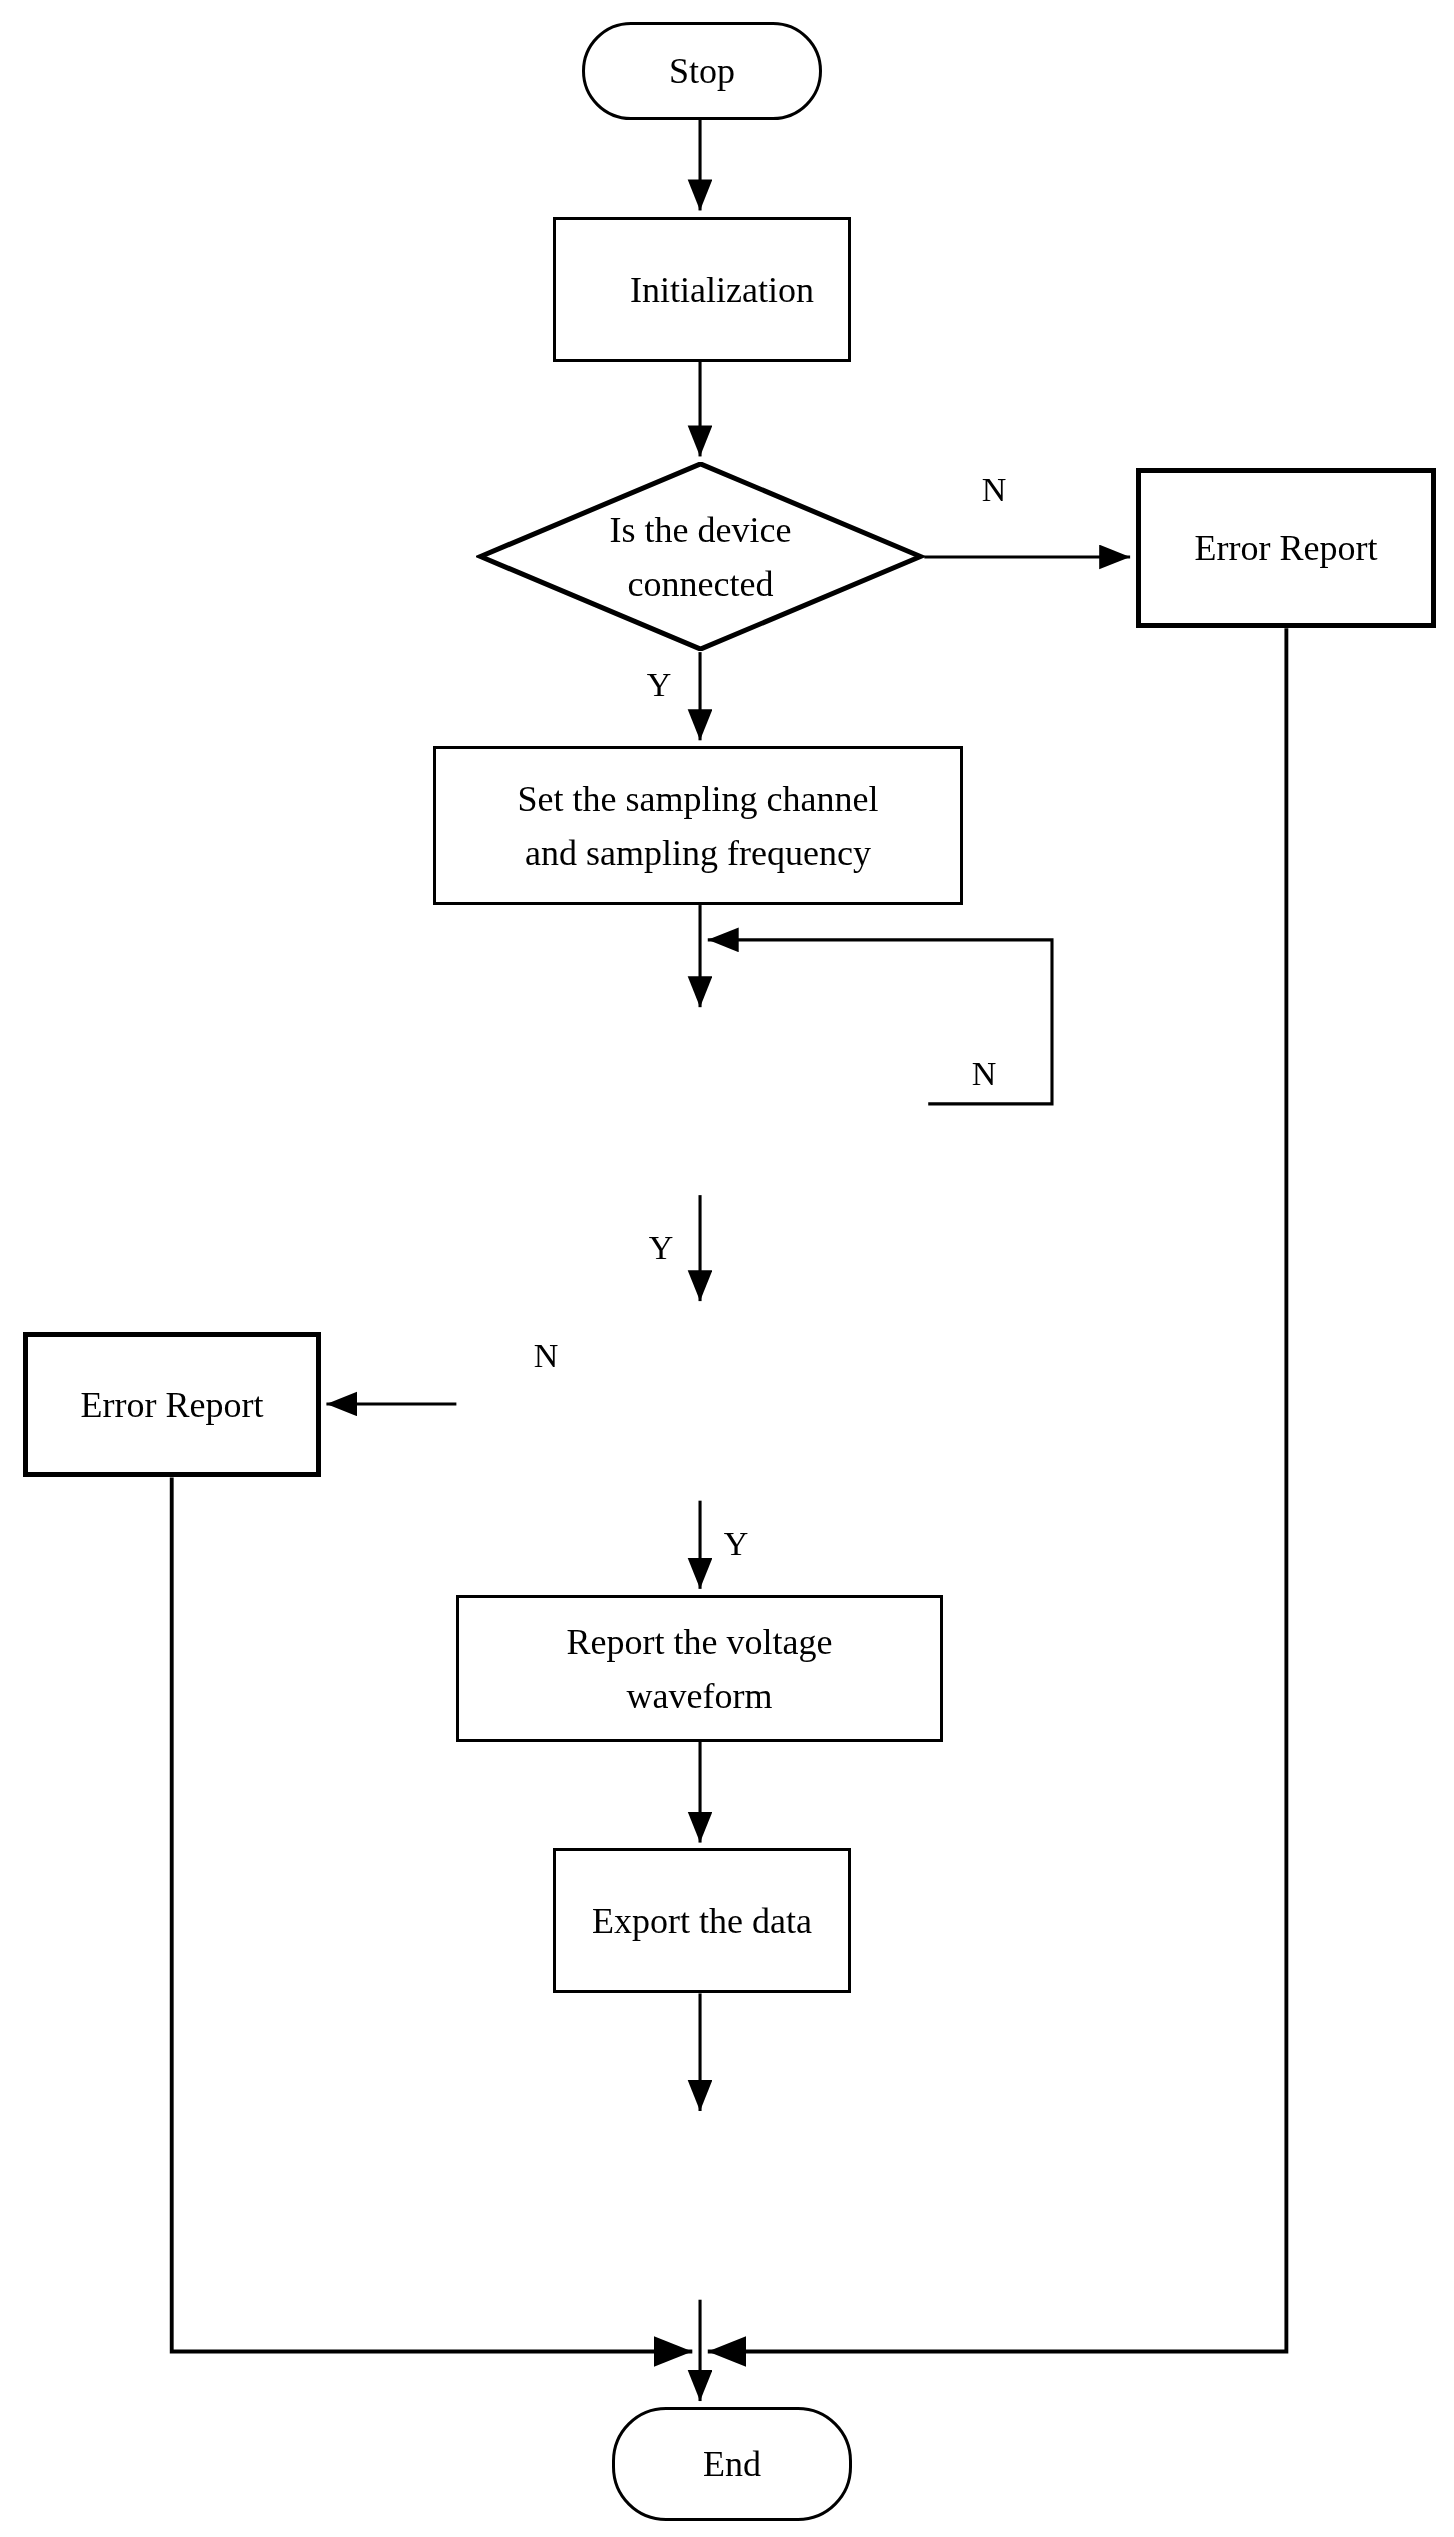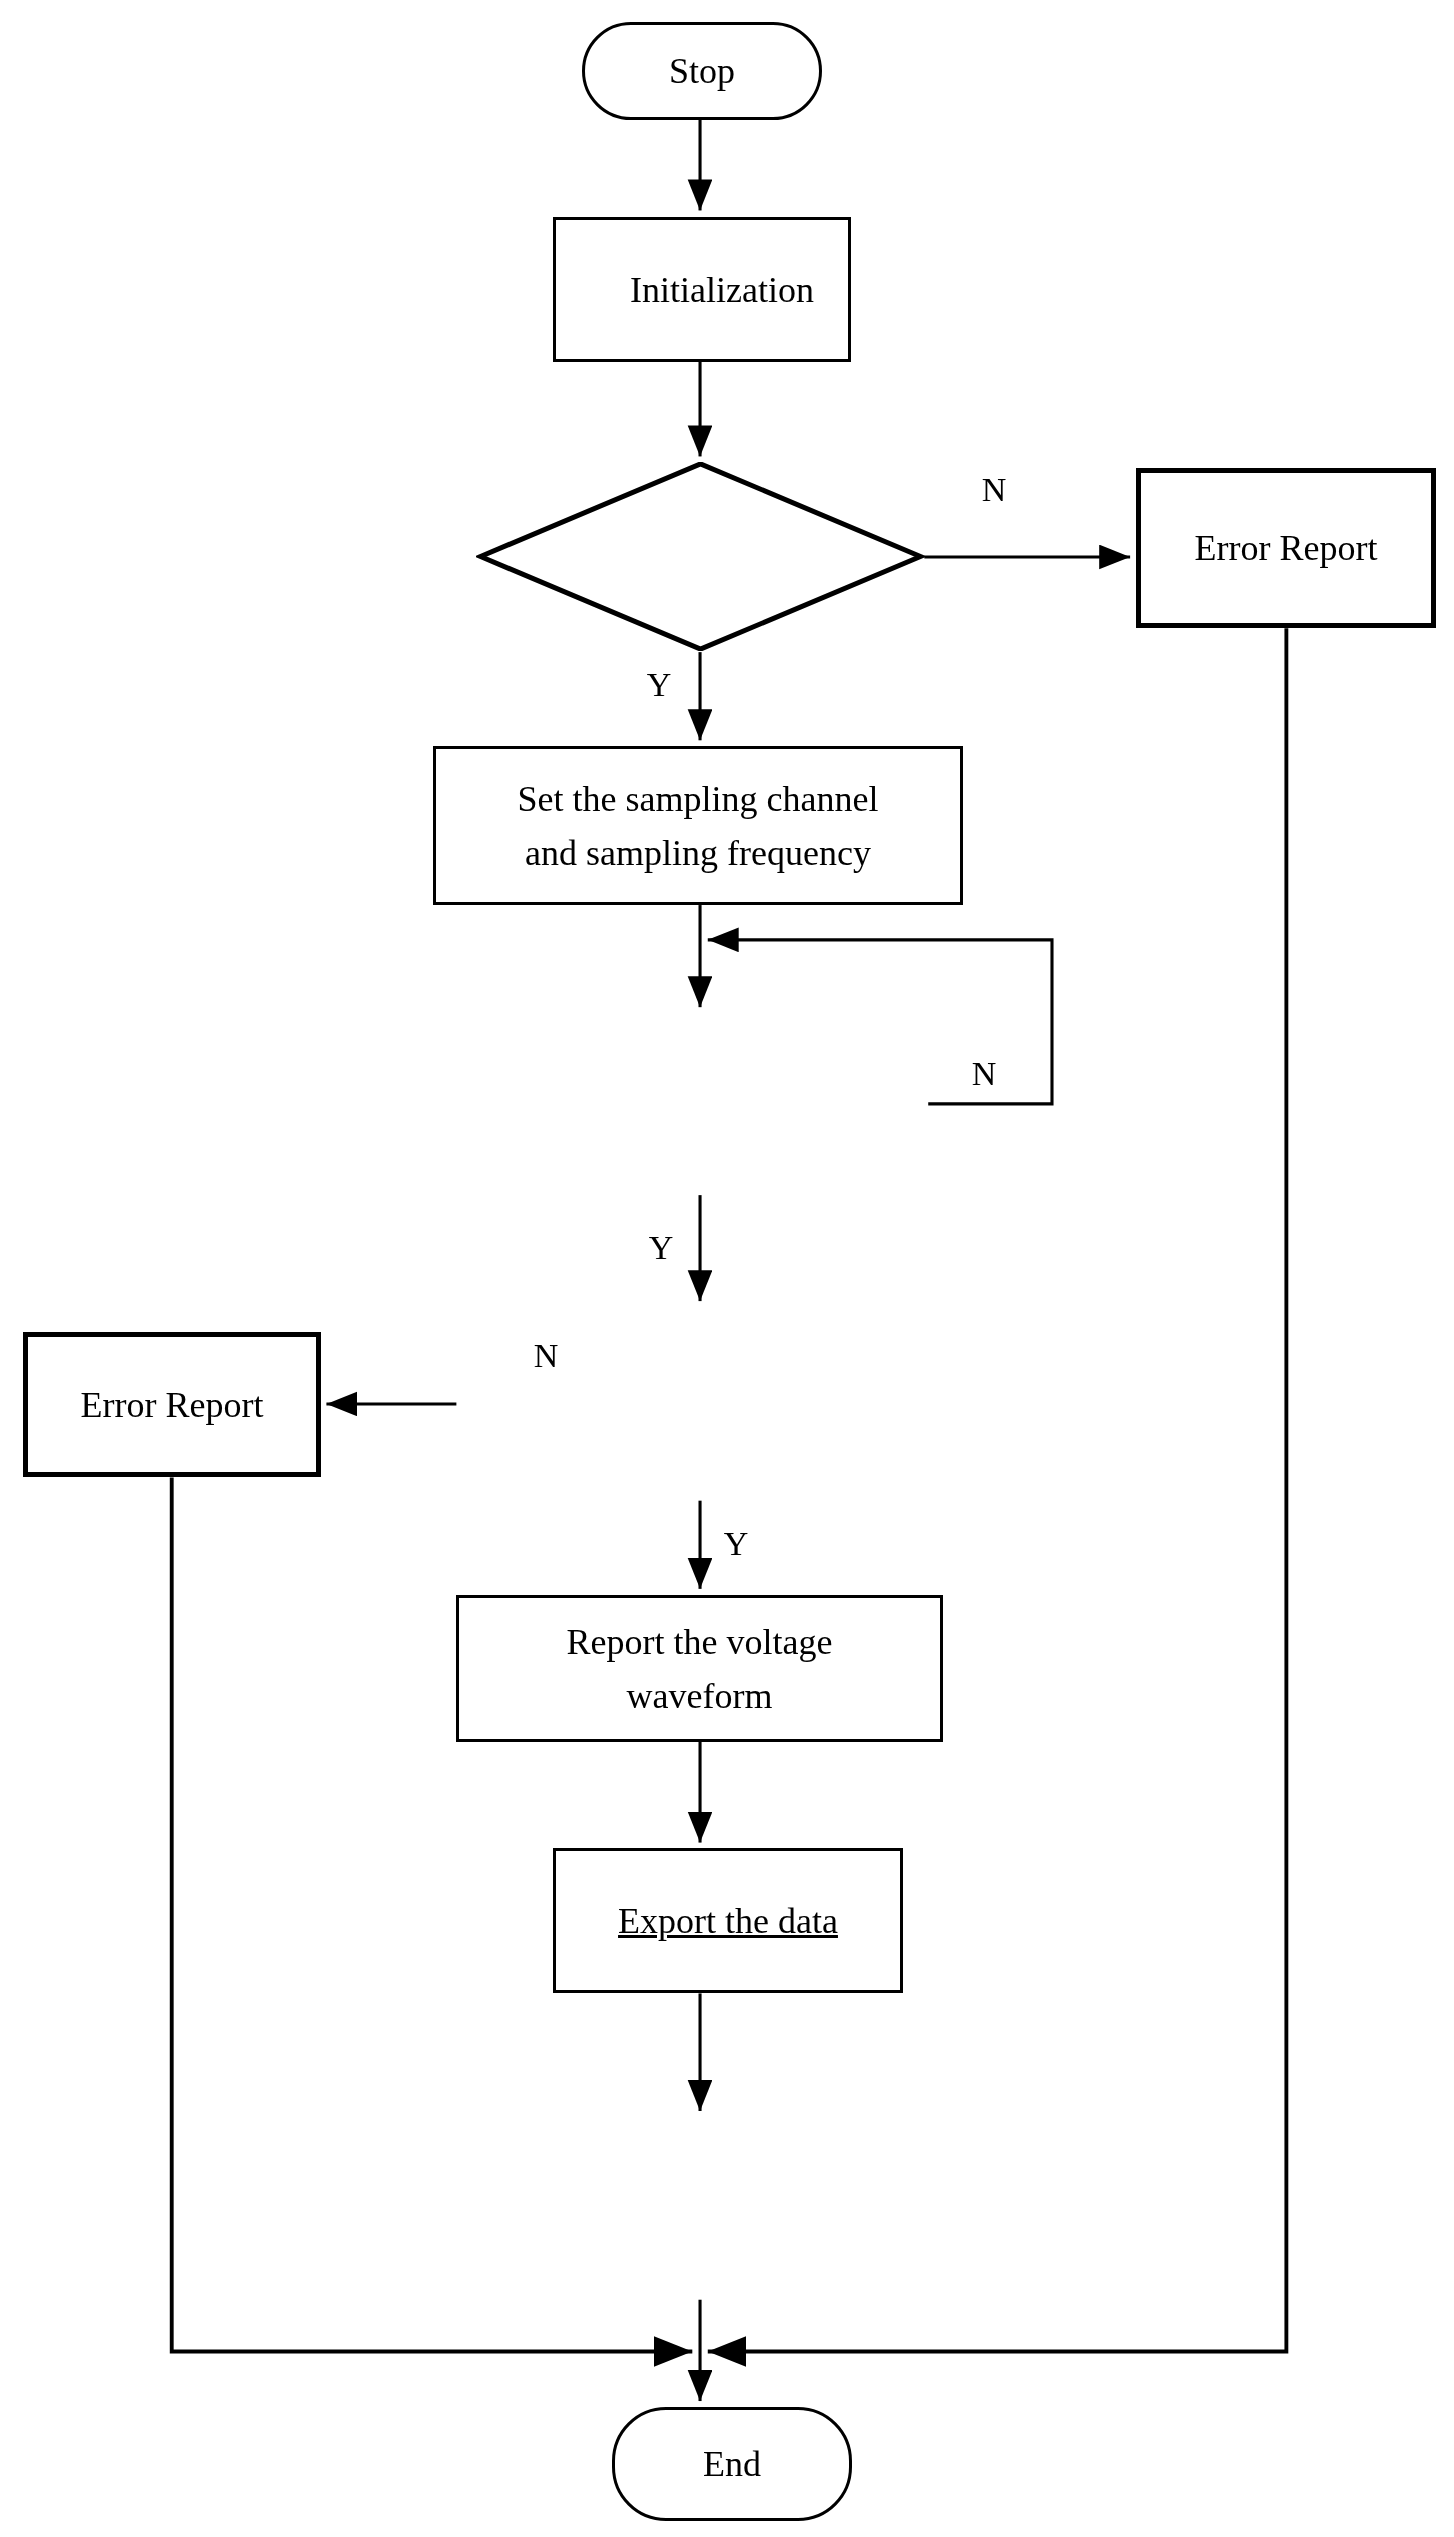--- a/index.html
+++ b/index.html
@@ -106,20 +106,22 @@
   </div>
 
   <div class="node process" style="left:553px; top:217px; width:298px; height:145px;padding-left:40px;">
     <span class="lbl">Initialization</span>
   </div>
 
   <div class="node decision" style="left:476px; top:462px; width:449px; height:189px;">
     <svg class="shape" viewBox="0 0 100 100" preserveAspectRatio="none">
       <polygon points="50,1 99,50 50,99 1,50" fill="#ffffff" stroke="#000000" stroke-width="5" vector-effect="non-scaling-stroke"></polygon>
     </svg>
+    <span class="lbl">Is the device
+connected</span>
   </div>
 
   <div class="node process thick" style="left:1136px; top:468px; width:300px; height:160px;">
     <span class="lbl">Error Report</span>
   </div>
 
   <div class="node process" style="left:433px; top:746px; width:530px; height:159px;">
     <span class="lbl">Set the sampling channel
 and sampling frequency</span>
   </div>
@@ -128,21 +130,21 @@
 
   <div class="node process thick" style="left:23px; top:1332px; width:298px; height:145px;">
     <span class="lbl">Error Report</span>
   </div>
 
   <div class="node process" style="left:456px; top:1595px; width:487px; height:147px;">
     <span class="lbl">Report the voltage
 waveform</span>
   </div>
 
-  <div class="node process" style="left:553px; top:1848px; width:350px; height:145px;text-decoration:underline;">
+  <div class="node process" style="left:553px; top:1848px; width:298px; height:145px;">
     <span class="lbl">Export the data</span>
   </div>
 
 
   <div class="node terminator" style="left:612px; top:2407px; width:240px; height:114px;">
     <span class="lbl">End</span>
   </div>
 
   <div class="edge-label" style="left:994px; top:489px;">N</div>
   <div class="edge-label" style="left:659px; top:684px;">Y</div>

